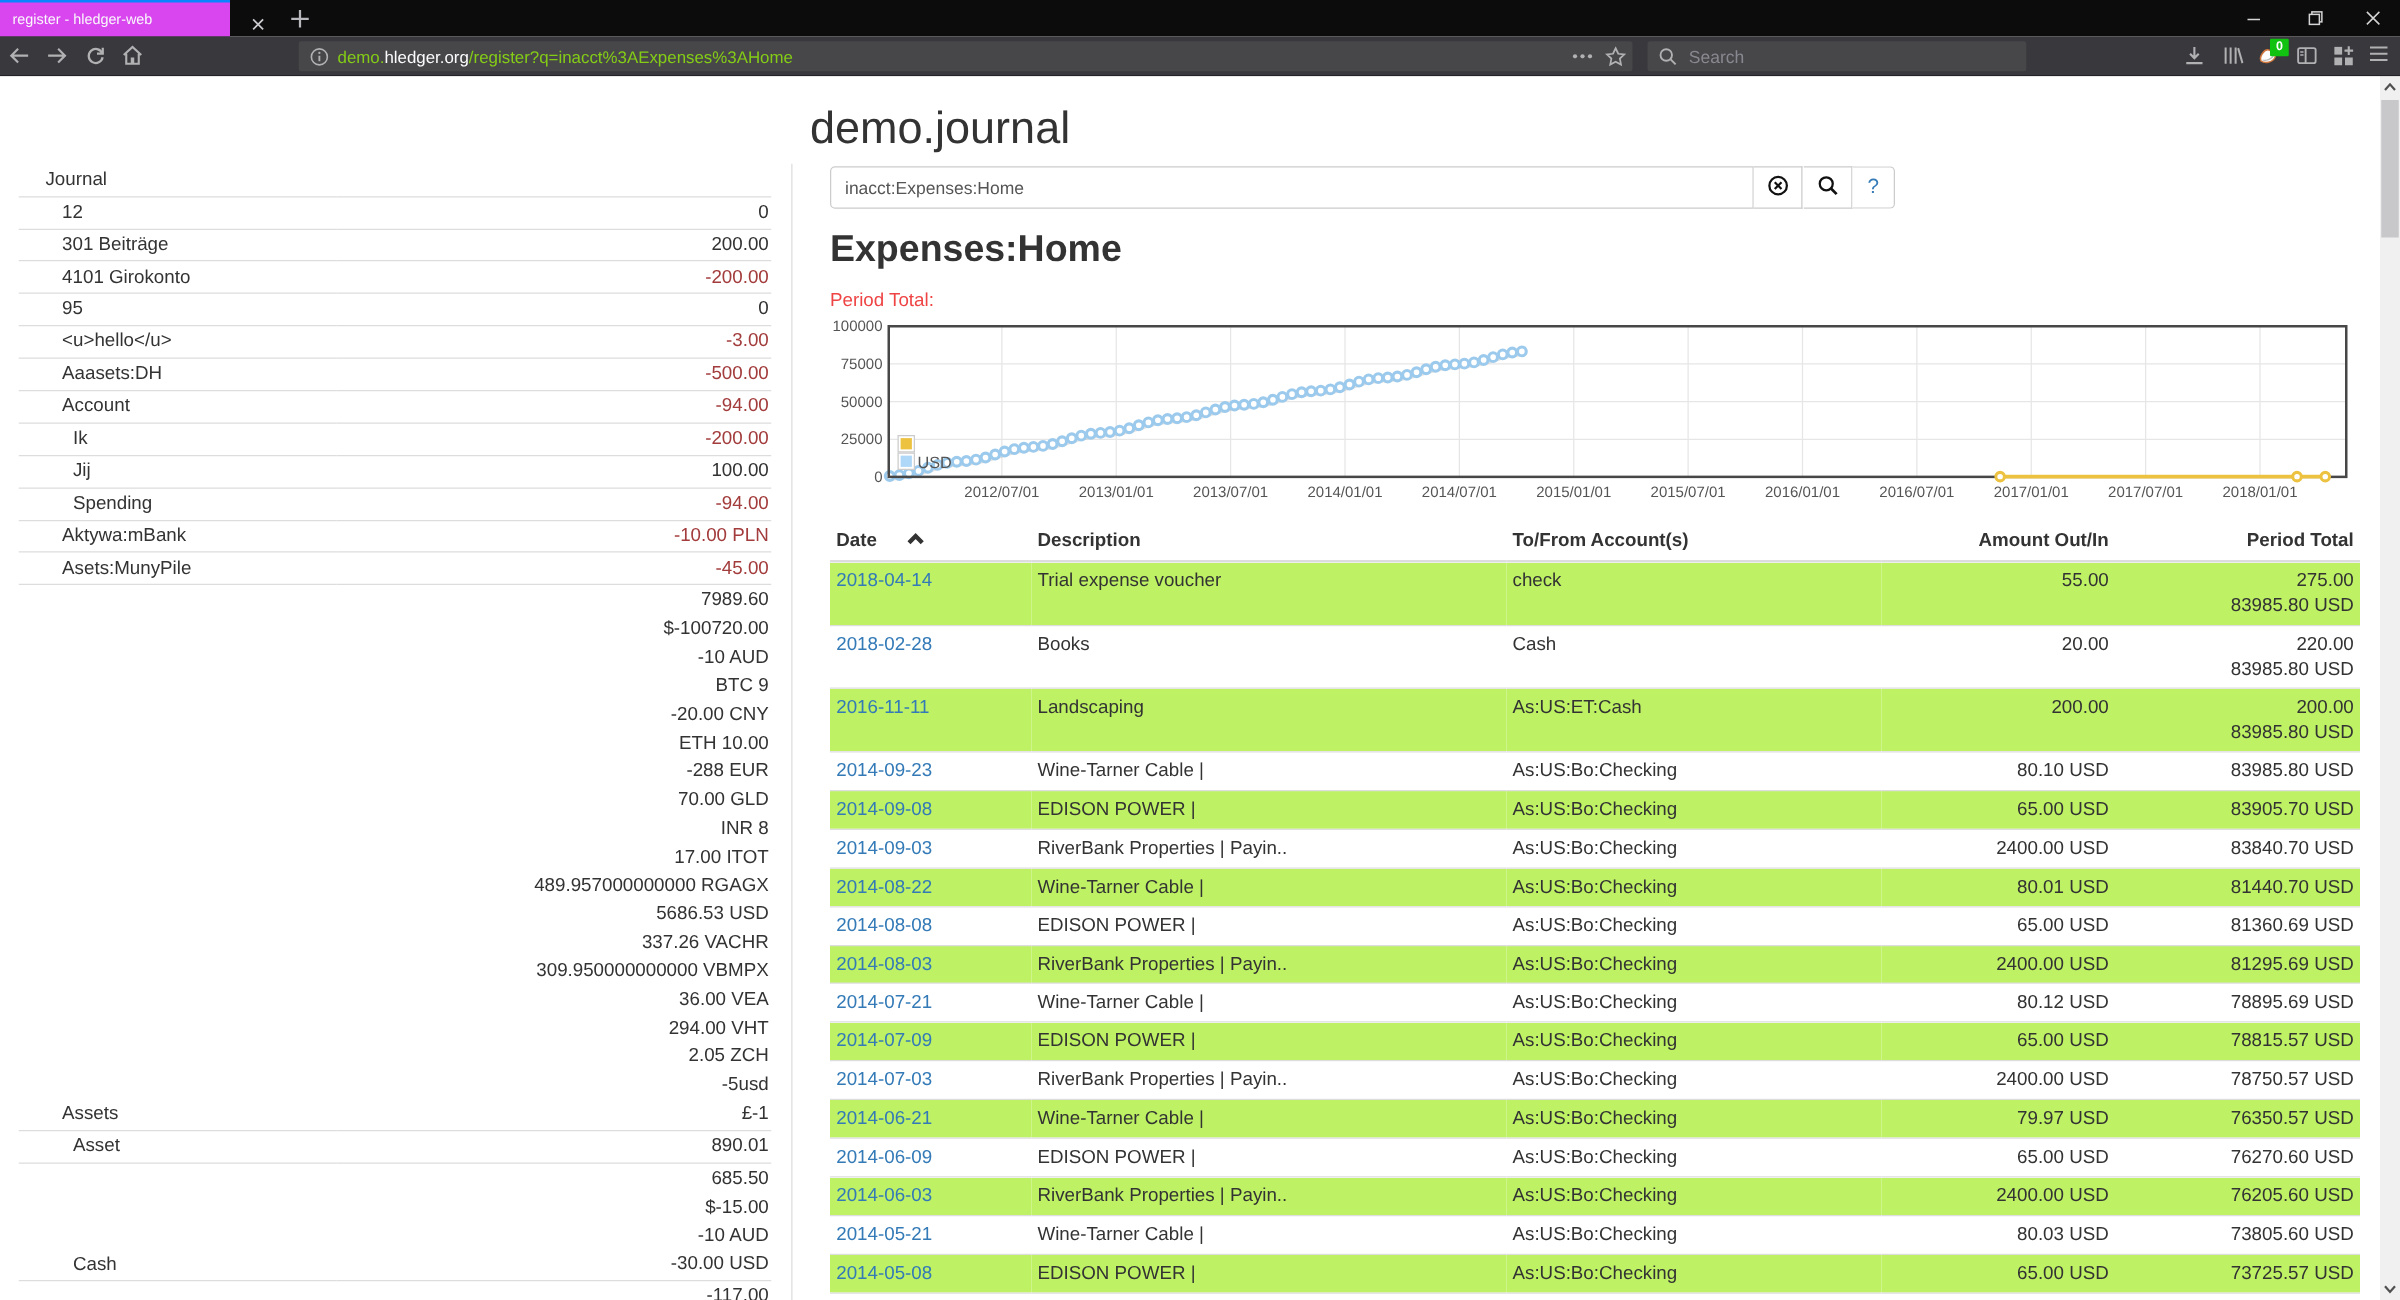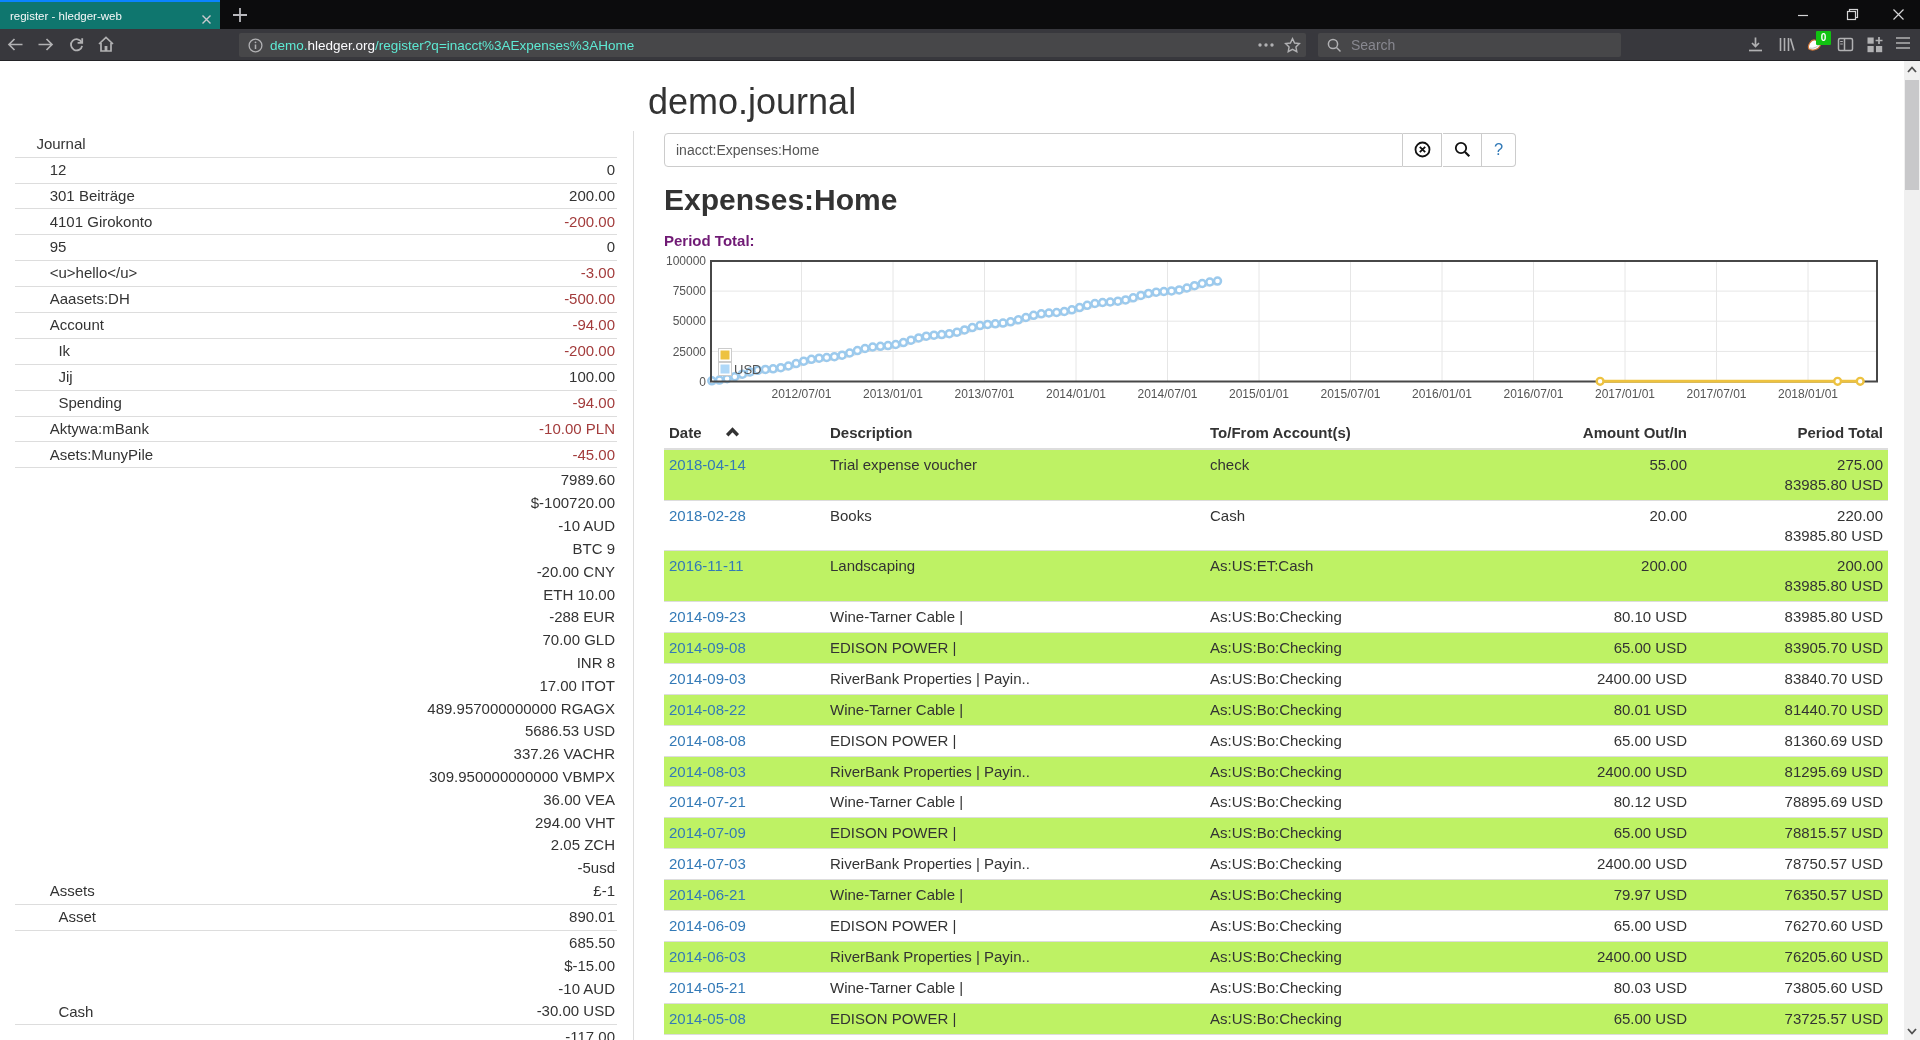--- a/index.html
+++ b/index.html
@@ -1,29 +1,29 @@
 <!DOCTYPE html>
 <html><head><meta charset="utf-8"><title>register - hledger-web</title>
 <style>
 *{margin:0;padding:0;box-sizing:content-box}
 html,body{width:1920px;height:1040px;overflow:hidden;background:#fff;
   font-family:"Liberation Sans",sans-serif;}
 #tabbar{position:absolute;left:0;top:0;width:1920px;height:29px;background:#0c0c0d}
-#tab{position:absolute;left:0;top:0;width:220px;height:29px;background:#0f766e;border-top:2px solid #0a84ff}
+#tab{position:absolute;left:0;top:0;width:184px;height:29px;background:#d946ef;border-top:2px solid #0a84ff}
 #tabtitle{position:absolute;left:10px;top:8px;font-size:11.5px;color:#f9f9fa;letter-spacing:0px}
 #tabclose{position:absolute;left:201px;top:12px}
 #newtab{position:absolute;left:231px;top:6px}
 #winmin{position:absolute;left:1797px;top:9px}
 #winres{position:absolute;left:1846px;top:8px}
 #winclose{position:absolute;left:1892px;top:8px}
 #navbar{position:absolute;left:0;top:29px;width:1920px;height:31px;background:#38383d;border-bottom:1px solid #232327}
 .nic{position:absolute;top:7px}
 #urlbar{position:absolute;left:239px;top:4px;width:1067px;height:24px;background:#474749;border-radius:2px}
 #urltext{position:absolute;left:31px;top:4.5px;font-size:13.5px;white-space:pre}
-#urltext .dim{color:#5eead4}
+#urltext .dim{color:#84cc16}
 #urltext .bright{color:#fbfbfe}
 #searchbox{position:absolute;left:1318px;top:4px;width:303px;height:24px;background:#474749;border-radius:2px}
 #searchtext{position:absolute;left:33px;top:4px;font-size:14px;color:#888890}
 #greenbadge{position:absolute;left:1816px;top:2px;width:15px;height:14px;background:#11c211;color:#fff;
   font-size:10px;font-weight:bold;text-align:center;line-height:14px;border-radius:1px}
 #page{position:absolute;left:0;top:61px;width:1904px;height:979px;background:#fff;color:#333;overflow:hidden}
 #vline{position:absolute;left:633px;top:70px;width:1px;height:909px;background:#ddd}
 #sidetab{position:absolute;left:15px;top:70.8px;width:602px;border-collapse:collapse;
   font-size:15px;line-height:22.7px;color:#333}
 #sidetab td{padding-top:1.1px;padding-bottom:1.1px;vertical-align:bottom}
@@ -36,21 +36,21 @@
 #sidetab td.tall{line-height:22.82px}
 #title{position:absolute;left:648px;top:21px;font-size:36px;font-weight:normal;color:#333;line-height:40px;white-space:nowrap}
 #qform{position:absolute;left:664px;top:71.5px;height:34px;width:752px}
 #qinput{position:absolute;left:0;top:0;width:715px;height:22px;padding:5px 11px;border:1px solid #ccc;
   border-radius:4px 0 0 4px;font-family:"Liberation Sans",sans-serif;font-size:14px;color:#555;outline:none}
 .qbtn{position:absolute;top:0;width:38px;height:32px;background:#fff;border:1px solid #ccc;border-left:none;
   text-align:center;line-height:30px}
 .qbtn svg{vertical-align:middle}
 .qbtn.last{border-radius:0 4px 4px 0}
 #acctname{position:absolute;left:664px;top:122.3px;font-size:30px;font-weight:bold;color:#333;line-height:34px}
-#ptotal{position:absolute;left:664px;top:170.5px;font-size:15px;font-weight:bold;color:#701a75}
+#ptotal{position:absolute;left:664px;top:170.5px;font-size:15px;font-weight:normal;color:#ef4444}
 #page svg .ax{font-size:12px;fill:#545454;font-family:"Liberation Sans",sans-serif}
 #regtab{position:absolute;left:664px;top:359px;width:1224px;border-collapse:collapse;table-layout:fixed;
   font-size:15px;line-height:19.8px;color:#333}
 #regtab col.c1{width:161px}
 #regtab col.c2{width:380px}
 #regtab col.c3{width:300px}
 #regtab col.c4{width:187px}
 #regtab col.c5{width:196px}
 #regtab th{font-weight:bold;text-align:left;padding:2.5px 5px 5.7px 5px;border-bottom:2px solid #ddd;white-space:nowrap}
 #regtab td{padding:5.05px 5px;border-top:1px solid #ddd;vertical-align:top;white-space:nowrap;overflow:hidden}

